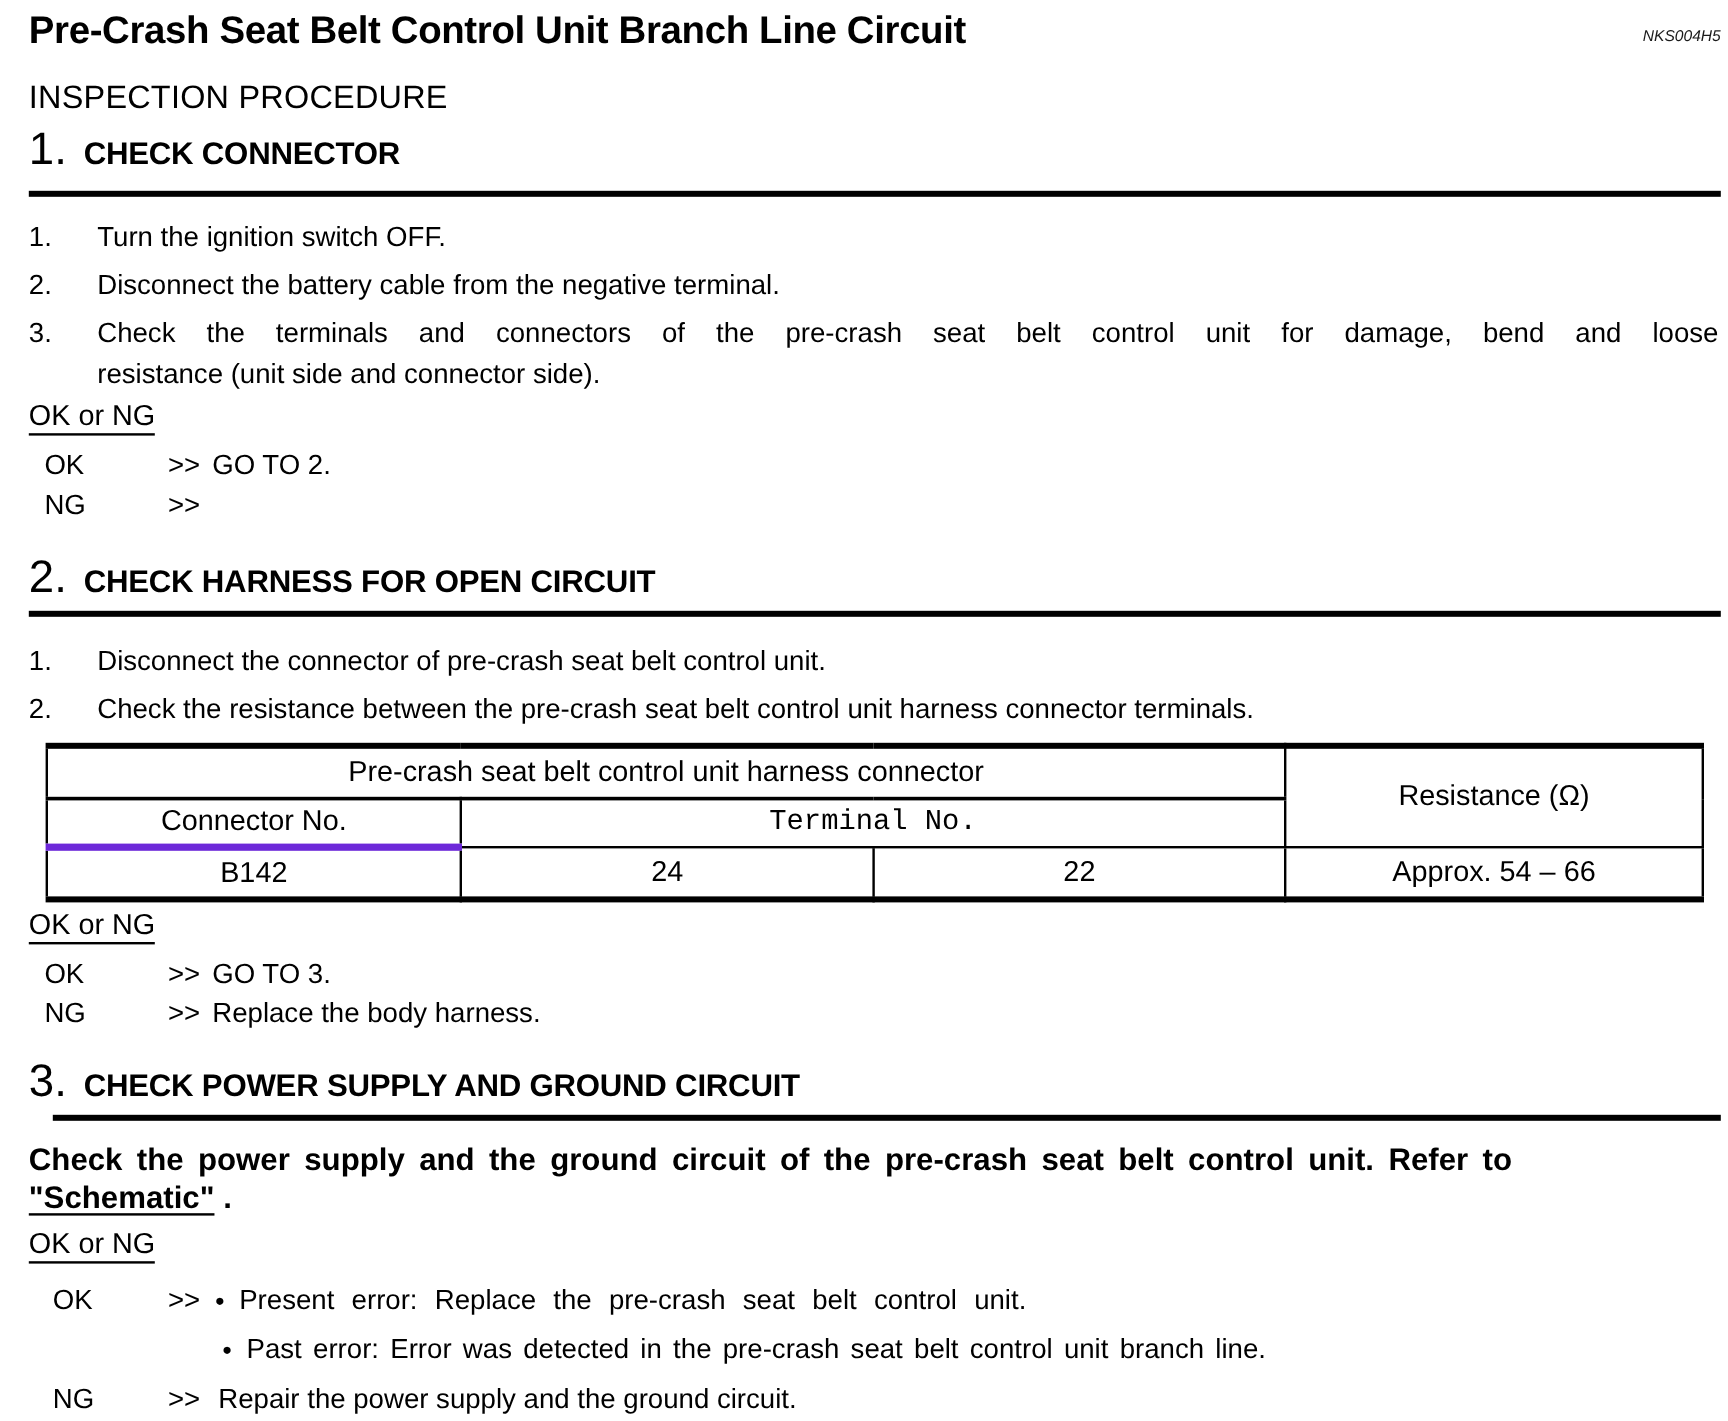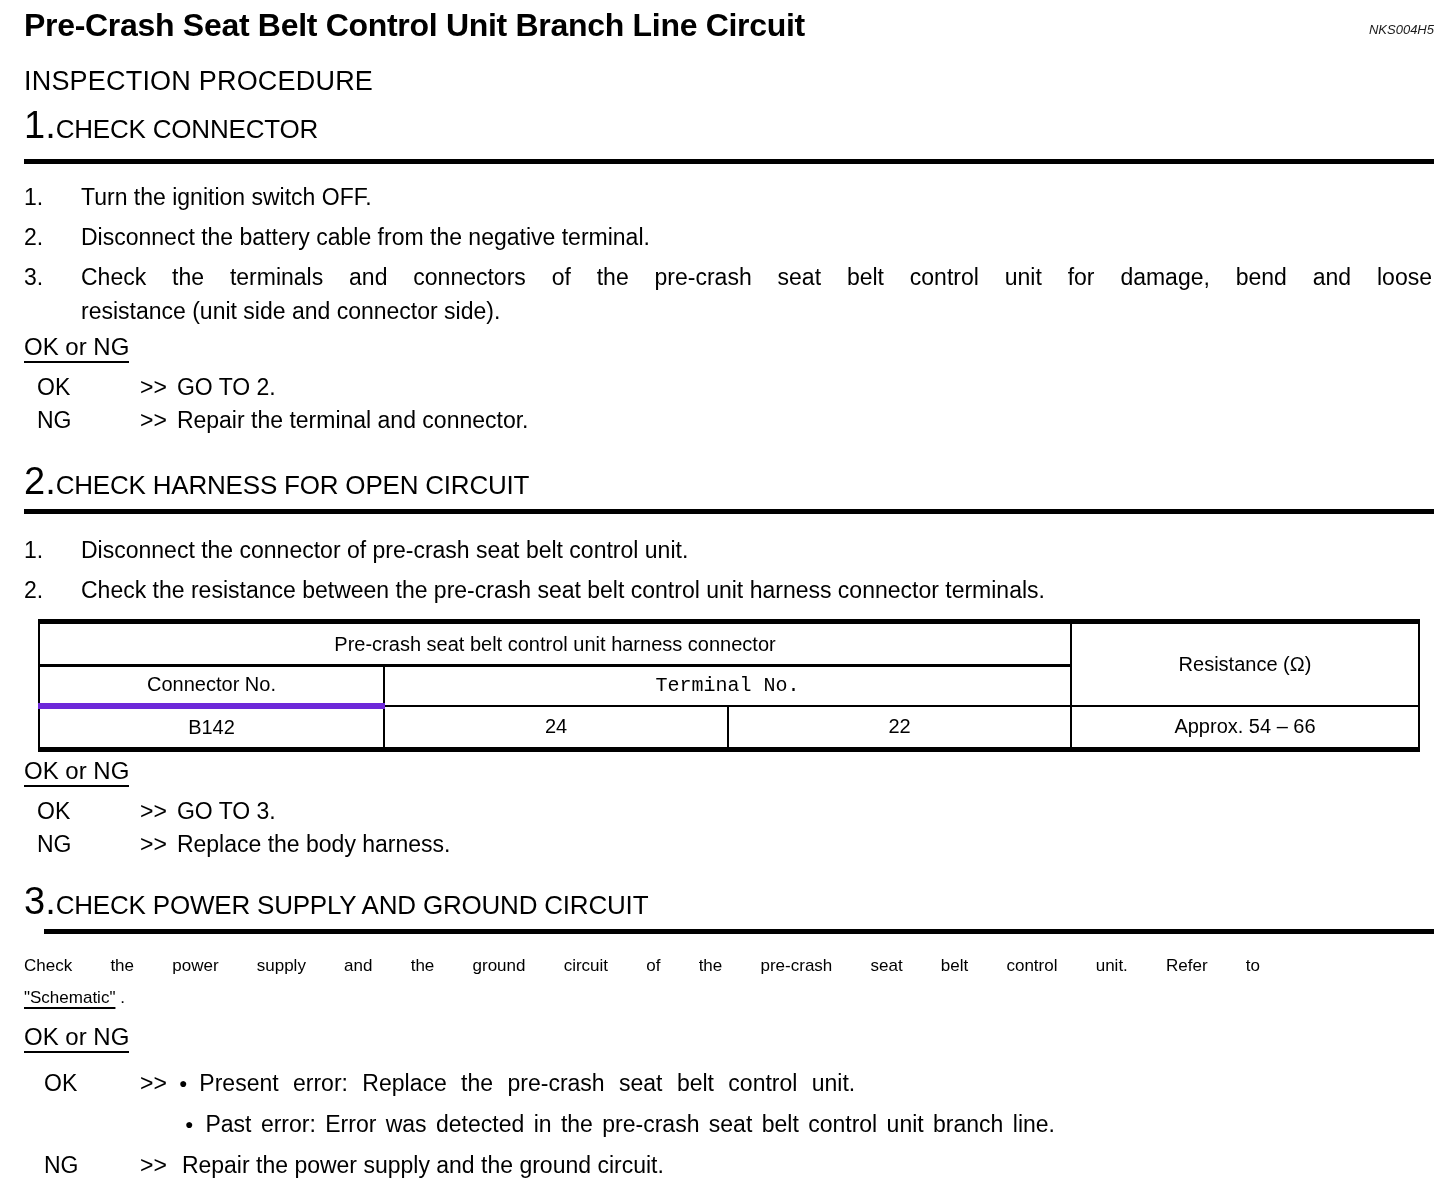--- a/index.html
+++ b/index.html
@@ -17,21 +17,21 @@
   .doc-title { font-size:32px; font-weight:bold; line-height:34px; letter-spacing:-0.3px; }
   .doc-code { font-size:13px; font-style:italic; margin-top:14px; color:#1a1a1a; }
   .doc-subtitle { font-size:27px; line-height:28px; margin-top:25px; letter-spacing:0.2px; }
 
   
   .sec-head { display:flex; align-items:baseline; }
   .sec-head.h1 { margin-top:10px; }
   .sec-head.h2 { margin-top:24px; }
   .sec-head.h3 { margin-top:20px; }
   .sec-num { font-size:38px; line-height:40px; font-weight:normal; }
-  .sec-title { font-size:26px; font-weight:normal; margin-left:0; letter-spacing:-0.2px; }
+  .sec-title { font-size:26px; font-weight:bold; margin-left:14px; letter-spacing:-0.2px; }
   .rule { height:5px; background:#000; }
   .rule.r1 { margin-top:14px; }
   .rule.r2 { margin-top:8px; }
   .rule.r3 { margin-top:8px; }
 
   
   .steps { font-size:23px; }
   .steps.s1 { margin-top:16px; }
   .steps.s2 { margin-top:19px; }
   .step { display:flex; line-height:34px; margin-bottom:6px; }
@@ -51,38 +51,38 @@
   .results { margin-top:8px; font-size:23px; }
   .result { display:flex; margin-left:13px; line-height:33px; }
   .result-label { width:103px; flex:none; }
   .result-arrow { flex:none; }
   .result-text { margin-left:10px; }
 
   
   table.spec {
     border-collapse:collapse; table-layout:fixed;
     width:1380px; margin:12px 0 0 14px;
-    font-size:20px; text-align:center;
+    font-size:24px; text-align:center;
     border-top:5px solid #000; border-bottom:5px solid #000;
     border-left:2px solid #000; border-right:2px solid #000;
   }
   table.spec td { padding:0; vertical-align:middle; }
   tr.t-row1 { height:44px; }
   tr.t-row2 { height:40px; }
   tr.t-row3 { height:44px; }
   .cell-span-head { border-bottom:3px solid #000; border-right:2px solid #000; }
   .cell-res-head  { border-bottom:2px solid #000; }
   .cell-conn-head { border-right:2px solid #000; border-bottom:6px solid #6d28d9; }
   .cell-term-head { border-right:2px solid #000; border-bottom:2px solid #000;font-family:Liberation Mono, monospace; }
   .cell-b142 { border-right:2px solid #000;text-align:center; }
   .cell-t24  { border-right:2px solid #000; }
   .cell-t22  { border-right:2px solid #000; }
 
   
-  .para3 { margin-top:16px; font-size:17px; line-height:32px; width:1236px; }
+  .para3 { margin-top:16px; font-size:26px; line-height:32px; width:1236px;font-weight:bold; }
   .schematic-link {
     color:#000; text-decoration:underline;
     text-decoration-thickness:2px; text-underline-offset:4px;
   }
 
   
   .r3-rows { font-size:23px; }
   .r3 { display:flex; margin-left:20px; line-height:33px; }
   .r3.ok-row { margin-top:14px; }
   .r3.past-row { margin-top:8px; margin-left:161px; }
@@ -137,21 +137,20 @@
 
   <div class="results">
     <div class="result">
       <span class="result-label">OK</span>
       <span class="result-arrow">&gt;&gt;</span>
       <span class="result-text">GO TO 2.</span>
     </div>
     <div class="result">
       <span class="result-label">NG</span>
       <span class="result-arrow">&gt;&gt;</span>
-      <span class="result-text">Repair the terminal and connector.</span>
     </div>
   </div>
 
   <div class="sec-head h2">
     <span class="sec-num">2.</span>
     <span class="sec-title">CHECK HARNESS FOR OPEN CIRCUIT</span>
   </div>
   <div class="rule r2"></div>
 
   <div class="steps s2">

